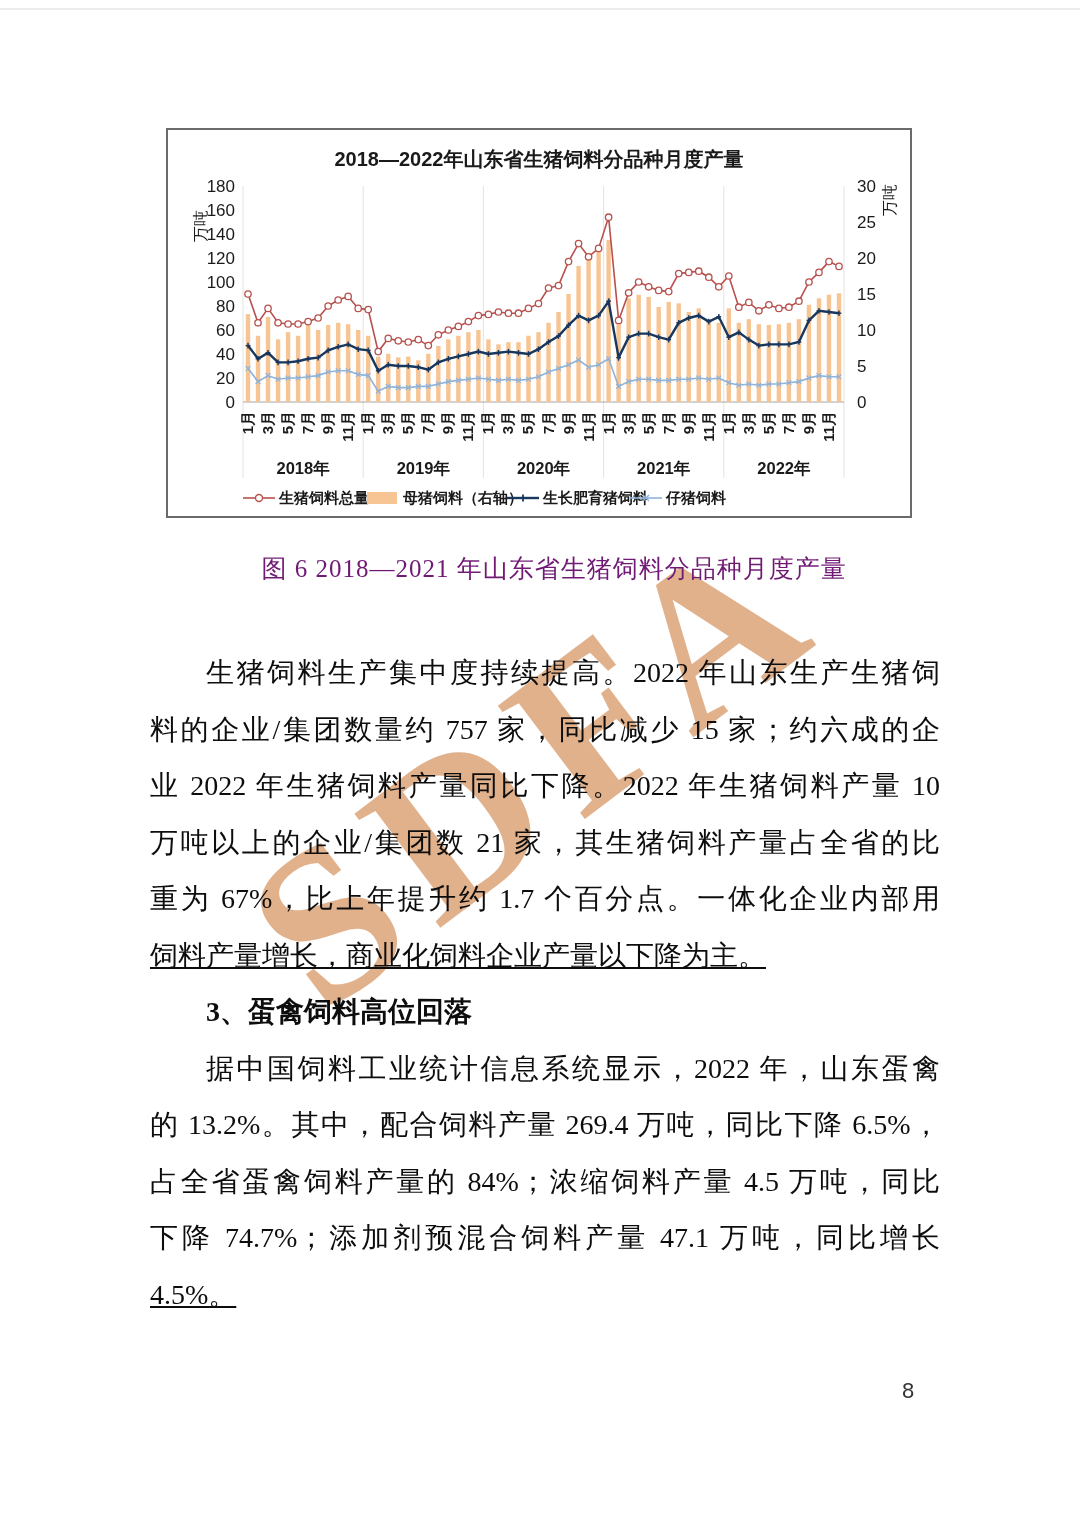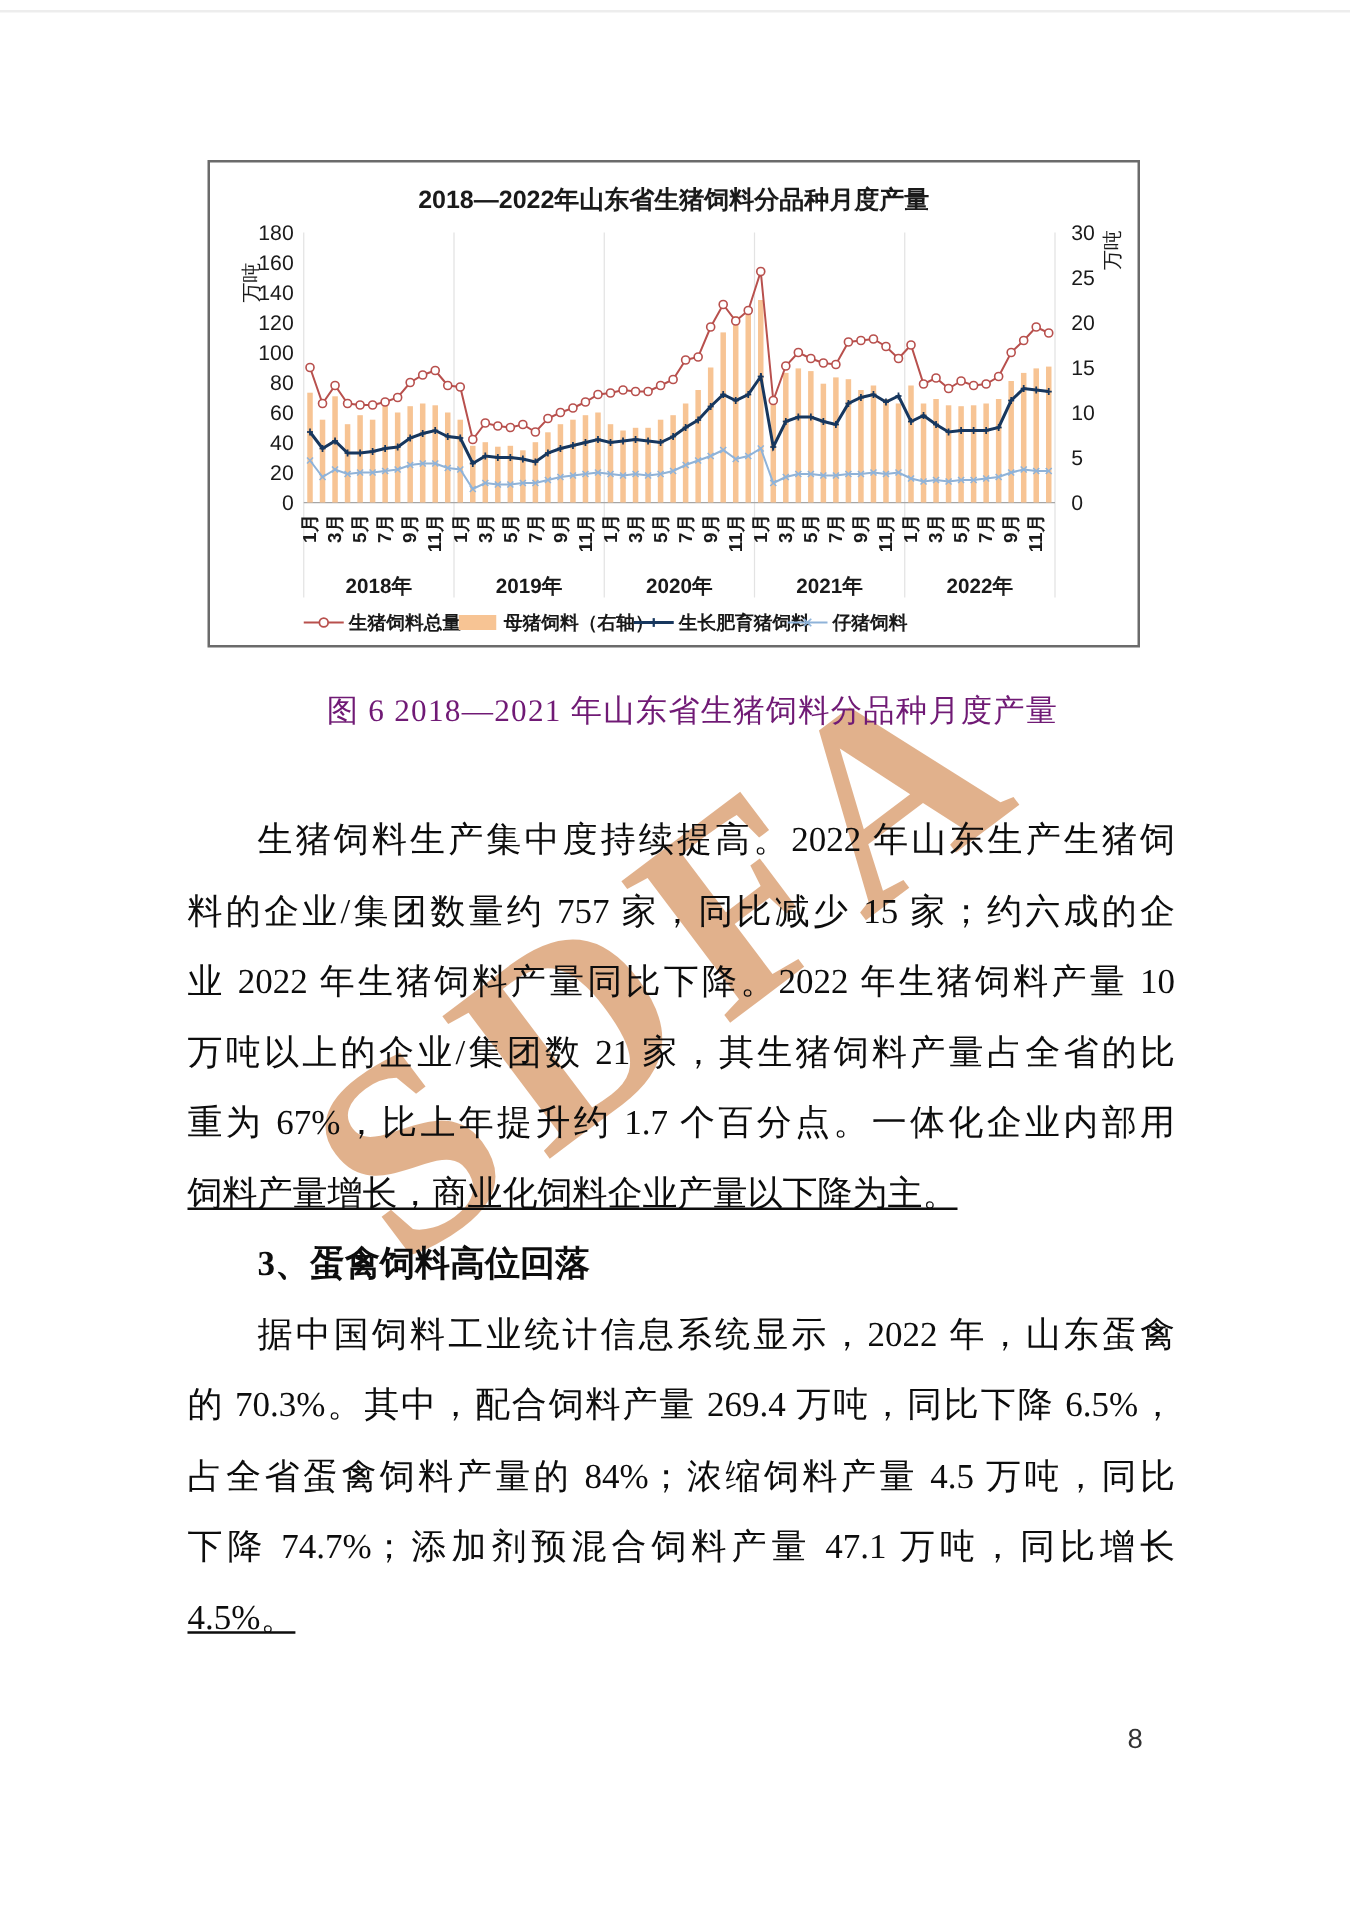--- a/index.html
+++ b/index.html
@@ -498,20 +498,20 @@
 
   <div class="bodytext">
     <div class="line indent">生猪饲料生产集中度持续提高。2022 年山东生产生猪饲</div>
     <div class="line">料的企业/集团数量约 757 家，同比减少 15 家；约六成的企</div>
     <div class="line">业 2022 年生猪饲料产量同比下降。2022 年生猪饲料产量 10</div>
     <div class="line">万吨以上的企业/集团数 21 家，其生猪饲料产量占全省的比</div>
     <div class="line">重为 67%，比上年提升约 1.7 个百分点。一体化企业内部用</div>
     <div class="line last">饲料产量增长，商业化饲料企业产量以下降为主。</div>
     <div class="line heading indent">3、蛋禽饲料高位回落</div>
     <div class="line indent">据中国饲料工业统计信息系统显示，2022 年，山东蛋禽</div>
-    <div class="line">的 70.3%。其中，配合饲料产量 269.4 万吨，同比下降 6.5%，</div>
+    <div class="line">的 13.2%。其中，配合饲料产量 269.4 万吨，同比下降 6.5%，</div>
     <div class="line">占全省蛋禽饲料产量的 84%；浓缩饲料产量 4.5 万吨，同比</div>
     <div class="line">下降 74.7%；添加剂预混合饲料产量 47.1 万吨，同比增长</div>
     <div class="line last">4.5%。</div>
   </div>
 
   <div class="pagenum">8</div>
 </div>
 
 </body></html>

